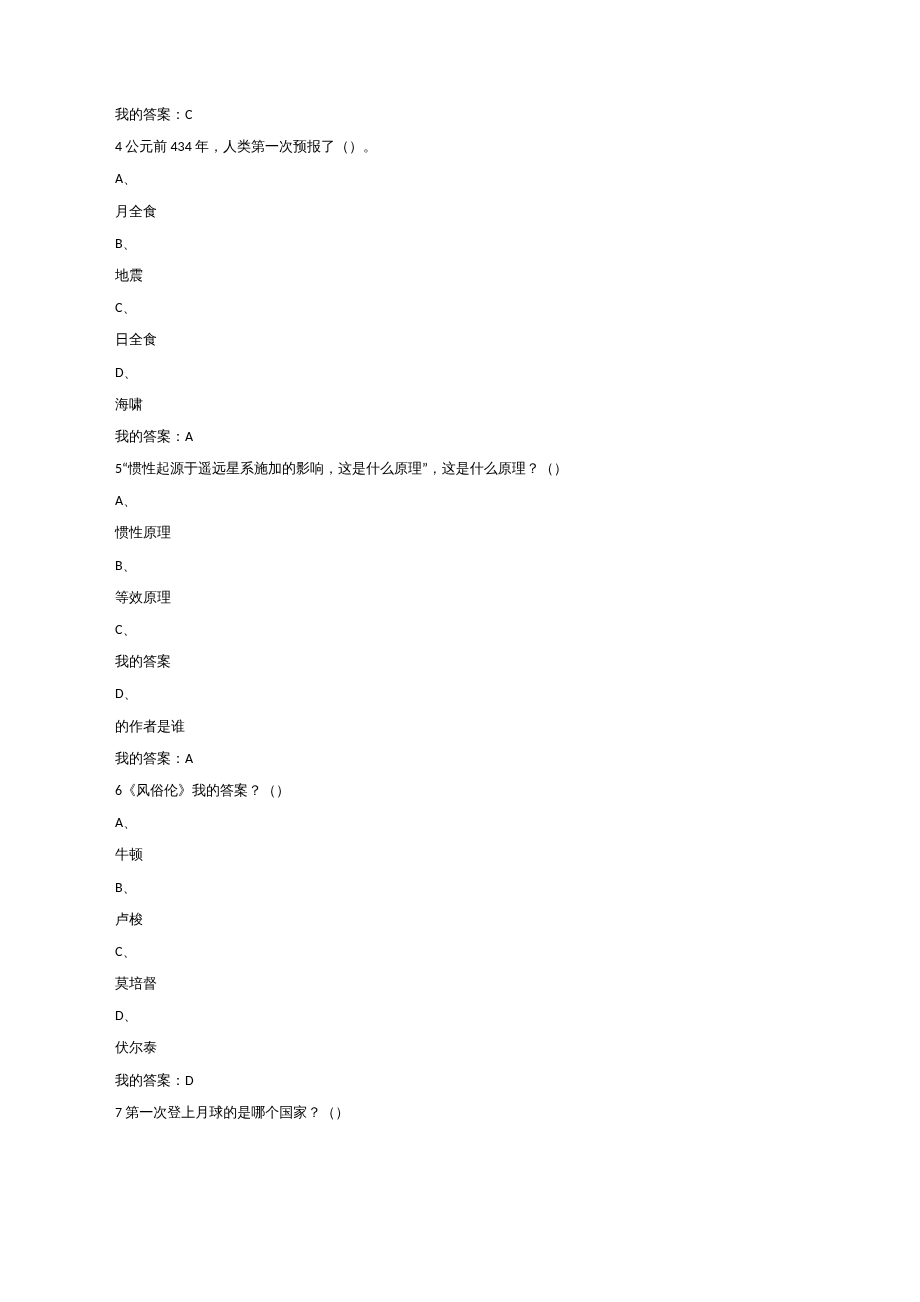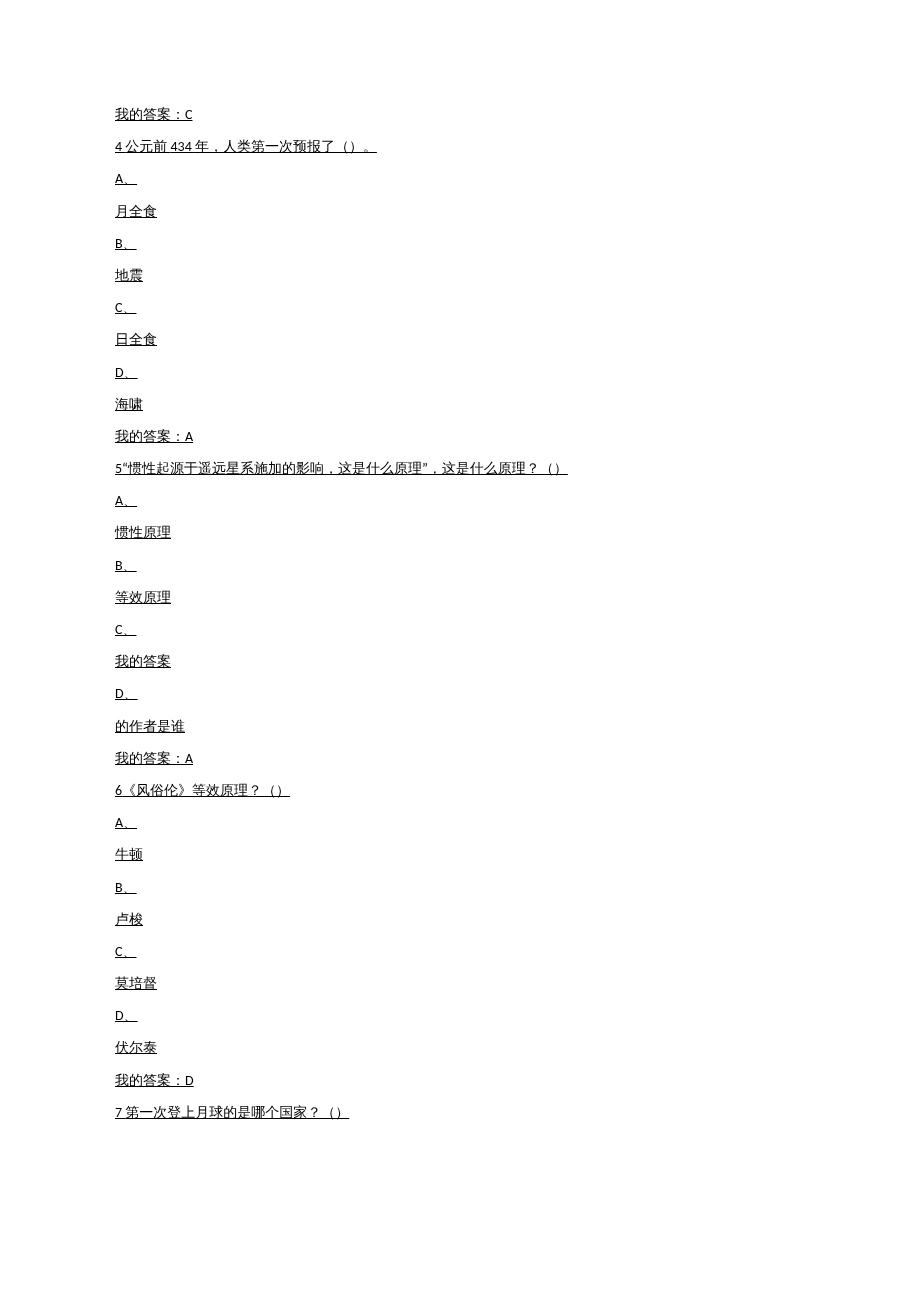--- a/index.html
+++ b/index.html
@@ -13,21 +13,20 @@
     background: #ffffff;
     font-family: "SimSun", "宋体", Calibri, sans-serif;
     font-size: 14px;
     color: #000000;
     padding: 108px 115px 0 115px;
     line-height: 1.0;
   }
   .line {
     margin-bottom: 18.2px;
     white-space: nowrap;
-    text-decoration: underline;
   }
   .western {
     font-family: Calibri, Arial, sans-serif;
   }
 </style>
 </head>
 <body>
 
 <div class="line">
   <span>我的答案：C</span>
@@ -99,21 +98,21 @@
 </div>
 <div class="line">
   <span>的作者是谁</span>
 </div>
 
 <div class="line">
   <span>我的答案：A</span>
 </div>
 
 <div class="line">
-  <span class="western">6</span><span>《风俗伦》等效原理？（）</span>
+  <span class="western">6</span><span>《风俗伦》我的答案？（）</span>
 </div>
 
 <div class="line">
   <span class="western">A、</span>
 </div>
 <div class="line">
   <span>牛顿</span>
 </div>
 
 <div class="line">

